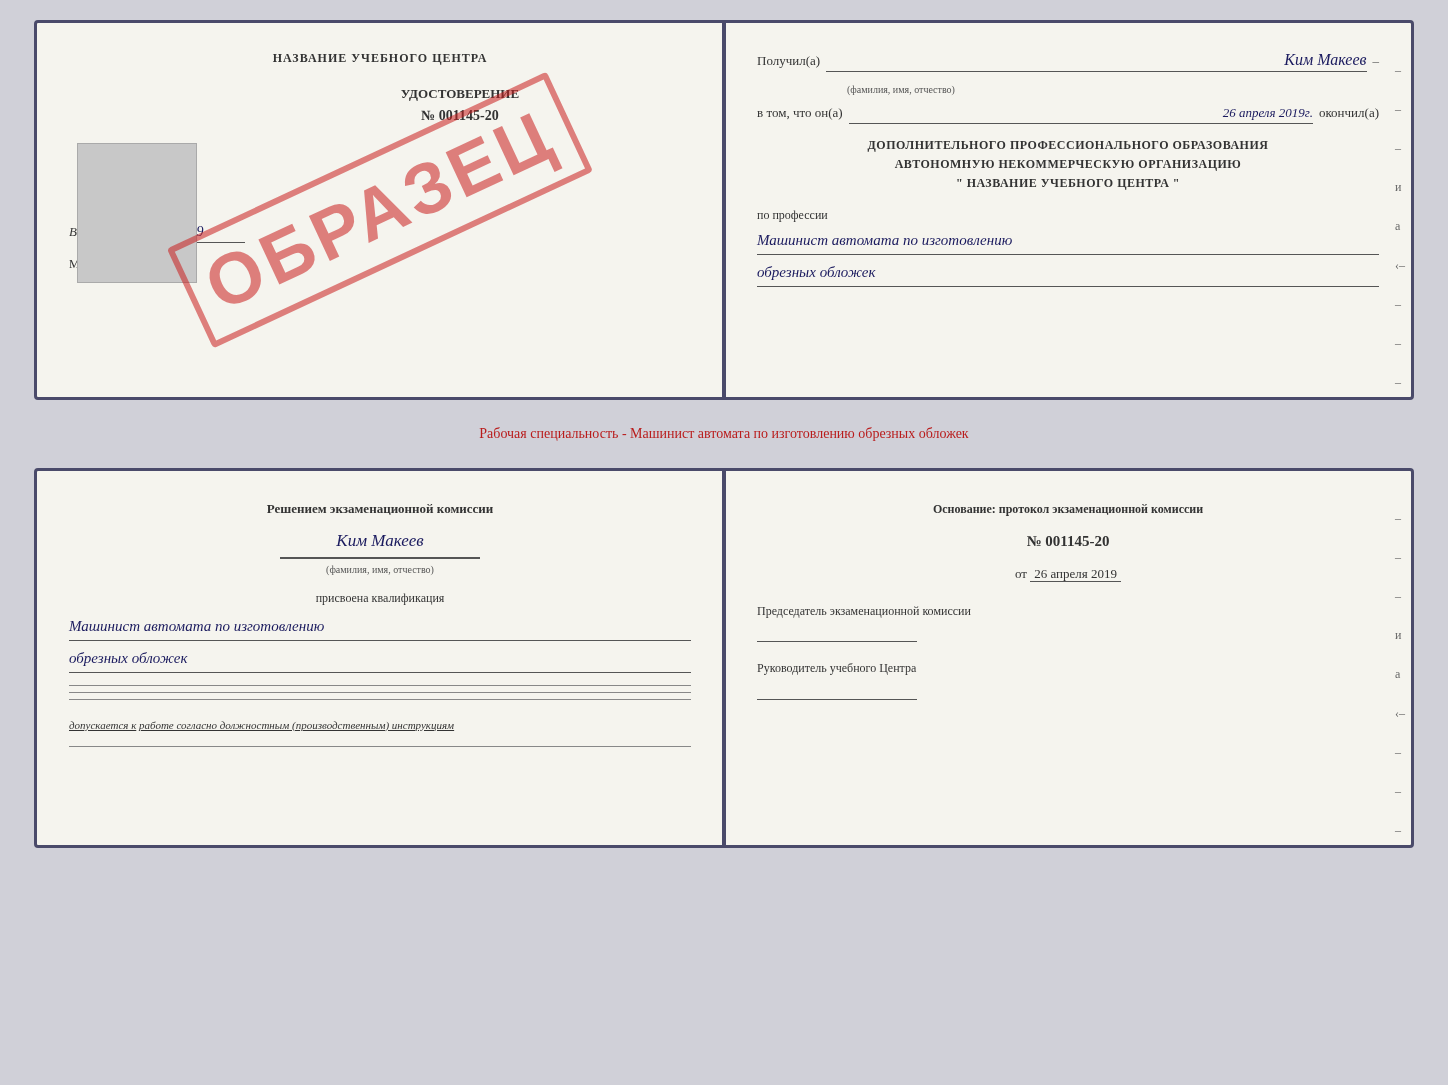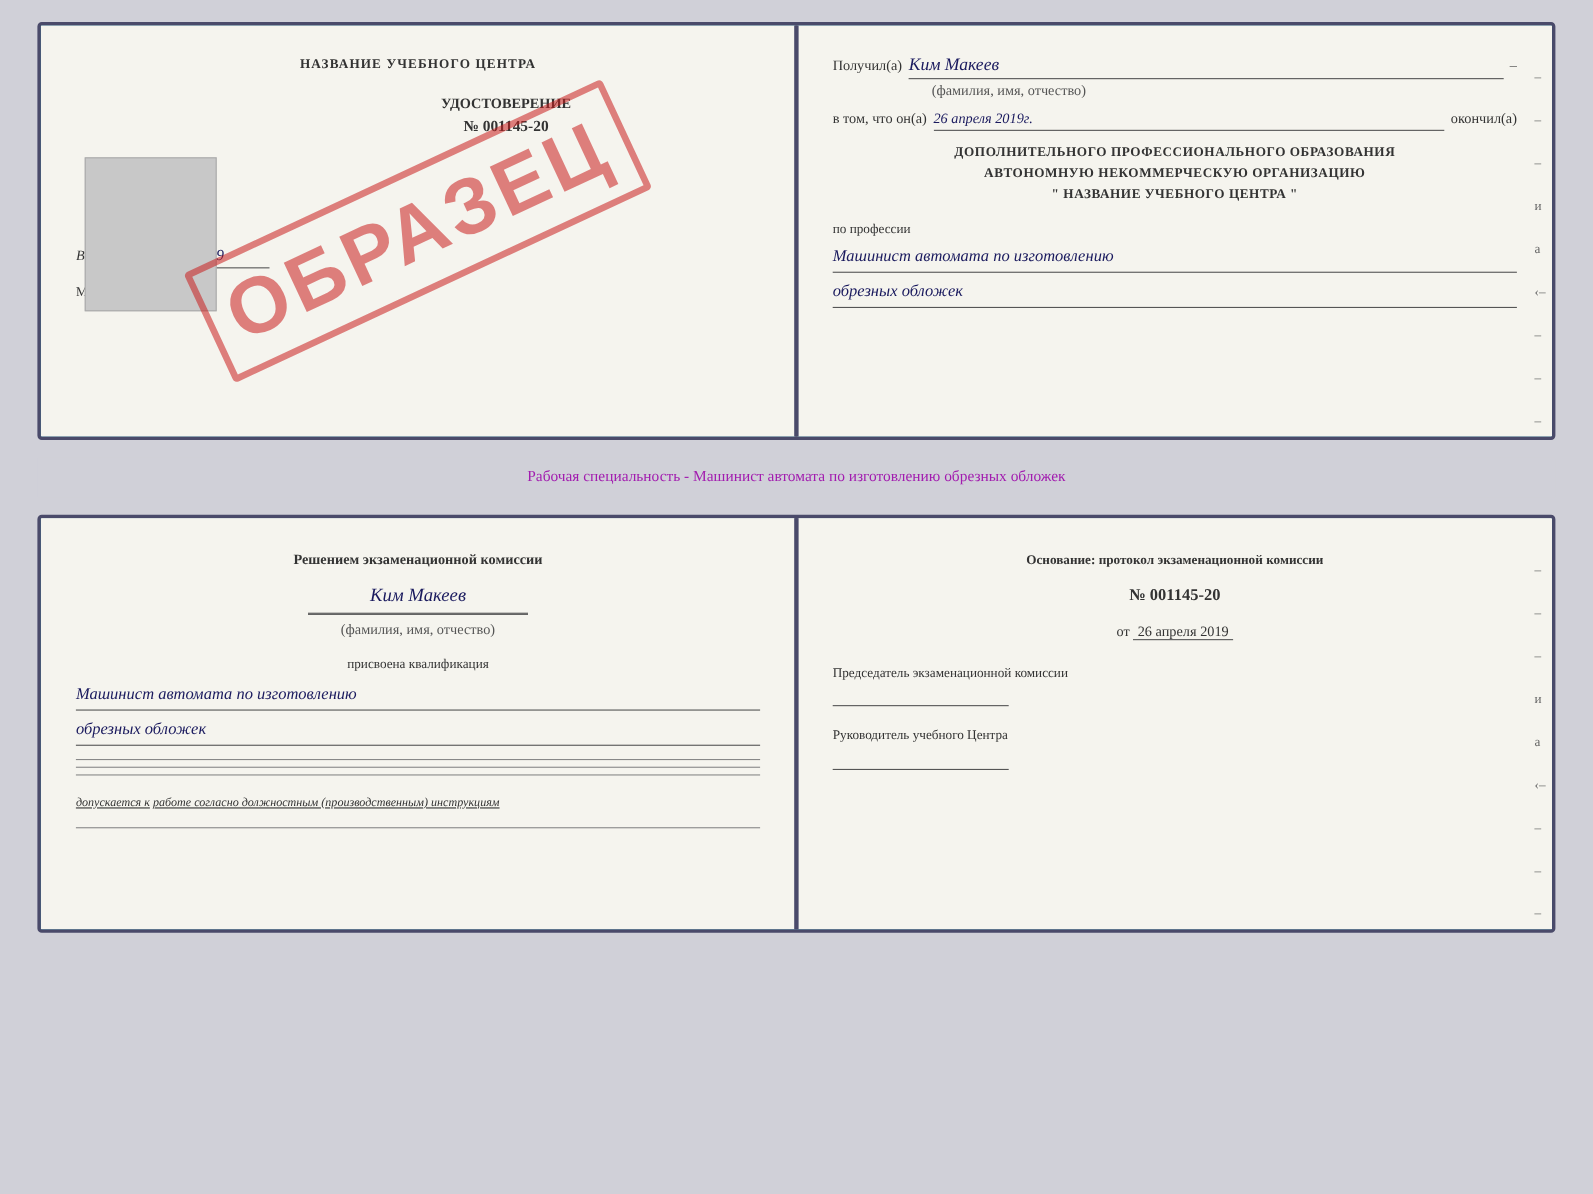--- a/index.html
+++ b/index.html
@@ -10,21 +10,21 @@
       min-height: 1085px;
       display: flex;
       flex-direction: column;
       align-items: center;
       padding: 20px;
       gap: 16px;
     }
 
     .document-container {
       width: 1380px;
-      background: #0c4a6e;
+      background: #404040;
       border: 3px solid #4a4a6a;
       border-radius: 4px;
       display: flex;
       position: relative;
       overflow: hidden;
     }
 
     .document-container::after {
       content: '';
       position: absolute;
@@ -101,43 +101,44 @@
       font-family: Arial, sans-serif;
       letter-spacing: 4px;
       border-radius: 4px;
       z-index: 10;
     }
 
     
     .right-line {
       display: flex;
       align-items: baseline;
-      margin-bottom: 0;
+      margin-bottom: 12px;
       font-size: 13px;
       color: #333;
       gap: 6px;
+      text-align: right;
     }
 
     .right-line .label {
       white-space: nowrap;
     }
 
     .underline-value {
       border-bottom: 1px solid #555;
       flex: 1;
       min-width: 60px;
       font-style: italic;
       font-family: 'Georgia', cursive;
       font-size: 14px;
       padding-bottom: 2px;
       color: #1a1a5e;
     }
 
     .sub-label {
-      font-size: 13px;
+      font-size: 10px;
       text-align: center;
       color: #555;
       margin-top: 2px;
       margin-bottom: 10px;
     }
 
     .right-block-center {
       text-align: center;
       font-size: 12px;
       font-weight: bold;
@@ -173,21 +174,21 @@
       gap: 24px;
       font-size: 12px;
       color: #666;
     }
 
     
     .gap-text {
       background: #d0d0d8;
       text-align: center;
       font-size: 14px;
-      color: #a21caf;
+      color: #b91c1c;
       padding: 10px 20px;
       width: 1380px;
     }
 
     
     .bottom-left-content {
       font-size: 12px;
       color: #333;
       line-height: 1.7;
     }

